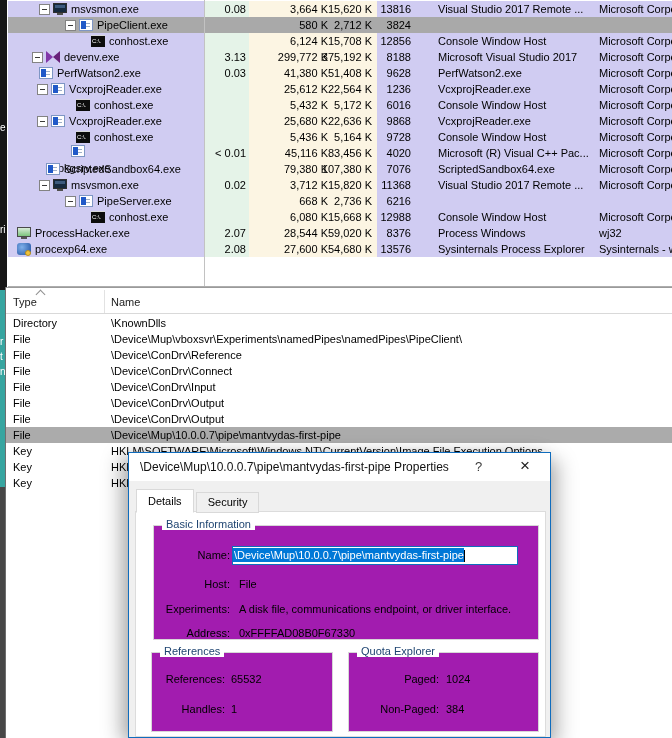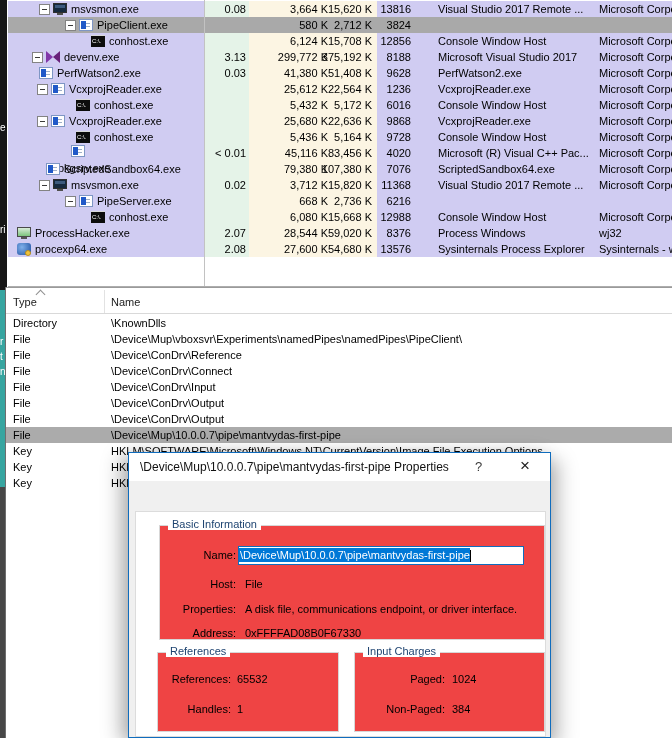--- a/index.html
+++ b/index.html
@@ -79,21 +79,21 @@
   .titlebar{position:absolute;left:0;top:0;width:100%;height:28px;background:#fff;}
   .title{position:absolute;left:11px;top:7px;font-size:12px;color:#111;white-space:nowrap;}
   .tb-help{position:absolute;left:346px;top:6px;font-size:13px;color:#3b3b3b;}
   .tb-close{position:absolute;left:386px;top:3px;font-size:17px;color:#222;width:20px;text-align:center;}
   .tabs{position:absolute;left:7px;top:36px;height:22px;z-index:3;}
   .tab{display:inline-block;padding:3px 11px 4px 11px;border:1px solid #d9d9d9;background:#f0f0f0;
        font-size:11px;vertical-align:bottom;position:relative;margin-right:-1px;}
   .tab.active{background:#fff;border-bottom:1px solid #fff;padding-top:5px;padding-bottom:5px;z-index:4;}
   .tabpage{position:absolute;left:6px;top:58px;width:411px;height:226px;background:#fff;
            border:1px solid #dcdcdc;box-sizing:border-box;}
-  .group{position:absolute;border:1px solid #d7d7d7;background:#ef4444;margin-left:6px;}
+  .group{position:absolute;border:1px solid #d7d7d7;background:#a21caf;}
   .legend{position:absolute;top:-8px;left:8px;background:#fff;padding:0 4px;color:#1d4370;font-size:11px;}
   .g-basic{left:17px;top:13px;width:384px;height:113px;}
   .g-refs{left:15px;top:140px;width:180px;height:78px;}
   .g-quota{left:212px;top:140px;width:189px;height:78px;}
   .flabel{position:absolute;text-align:right;color:#000;}
   .fvalue{position:absolute;white-space:nowrap;}
   .namebox{position:absolute;left:78px;top:20px;width:286px;height:19px;background:#fff;
            border:1px solid #0f6cbd;box-sizing:border-box;line-height:17px;white-space:nowrap;overflow:hidden;}
   .namebox .seltext{background:#0078d7;color:#fff;padding:1px 0 1px 1px;}
   .caret{display:inline-block;width:1px;height:12px;background:#000;vertical-align:middle;margin-left:0;}
@@ -401,44 +401,48 @@
       </div>
     </div>
 </div>
 
 <div class="dialog">
   <div class="titlebar">
     <span class="title">\Device\Mup\10.0.0.7\pipe\mantvydas-first-pipe Properties</span>
     <span class="tb-help">?</span>
     <span class="tb-close">×</span>
   </div>
+  <div class="tabs">
+    <span class="tab active">Details</span>
+    <span class="tab">Security</span>
+  </div>
   <div class="tabpage">
 
     <div class="group g-basic">
       <span class="legend">Basic Information</span>
       <span class="flabel" style="left:8px;top:23px;width:68px;">Name:</span>
       <div class="namebox"><span class="seltext">\Device\Mup\10.0.0.7\pipe\mantvydas-first-pipe</span><span class="caret"></span></div>
       <span class="flabel" style="left:8px;top:52px;width:68px;">Host:</span>
       <span class="fvalue" style="left:85px;top:52px;">File</span>
-      <span class="flabel" style="left:8px;top:77px;width:68px;">Properties:</span>
+      <span class="flabel" style="left:8px;top:77px;width:68px;">Experiments:</span>
       <span class="fvalue" style="left:85px;top:77px;">A disk file, communications endpoint, or driver interface.</span>
       <span class="flabel" style="left:8px;top:101px;width:68px;">Address:</span>
       <span class="fvalue" style="left:85px;top:101px;">0xFFFFAD08B0F67330</span>
     </div>
 
     <div class="group g-refs">
       <span class="legend">References</span>
       <span class="flabel" style="left:8px;top:20px;width:65px;">References:</span>
       <span class="fvalue" style="left:79px;top:20px;">65532</span>
       <span class="flabel" style="left:8px;top:50px;width:65px;">Handles:</span>
       <span class="fvalue" style="left:79px;top:50px;">1</span>
     </div>
 
     <div class="group g-quota">
-      <span class="legend">Input Charges</span>
+      <span class="legend">Quota Explorer</span>
       <span class="flabel" style="left:8px;top:20px;width:82px;">Paged:</span>
       <span class="fvalue" style="left:97px;top:20px;">1024</span>
       <span class="flabel" style="left:8px;top:50px;width:82px;">Non-Paged:</span>
       <span class="fvalue" style="left:97px;top:50px;">384</span>
     </div>
 
   </div>
 </div>
 
 </body></html>

